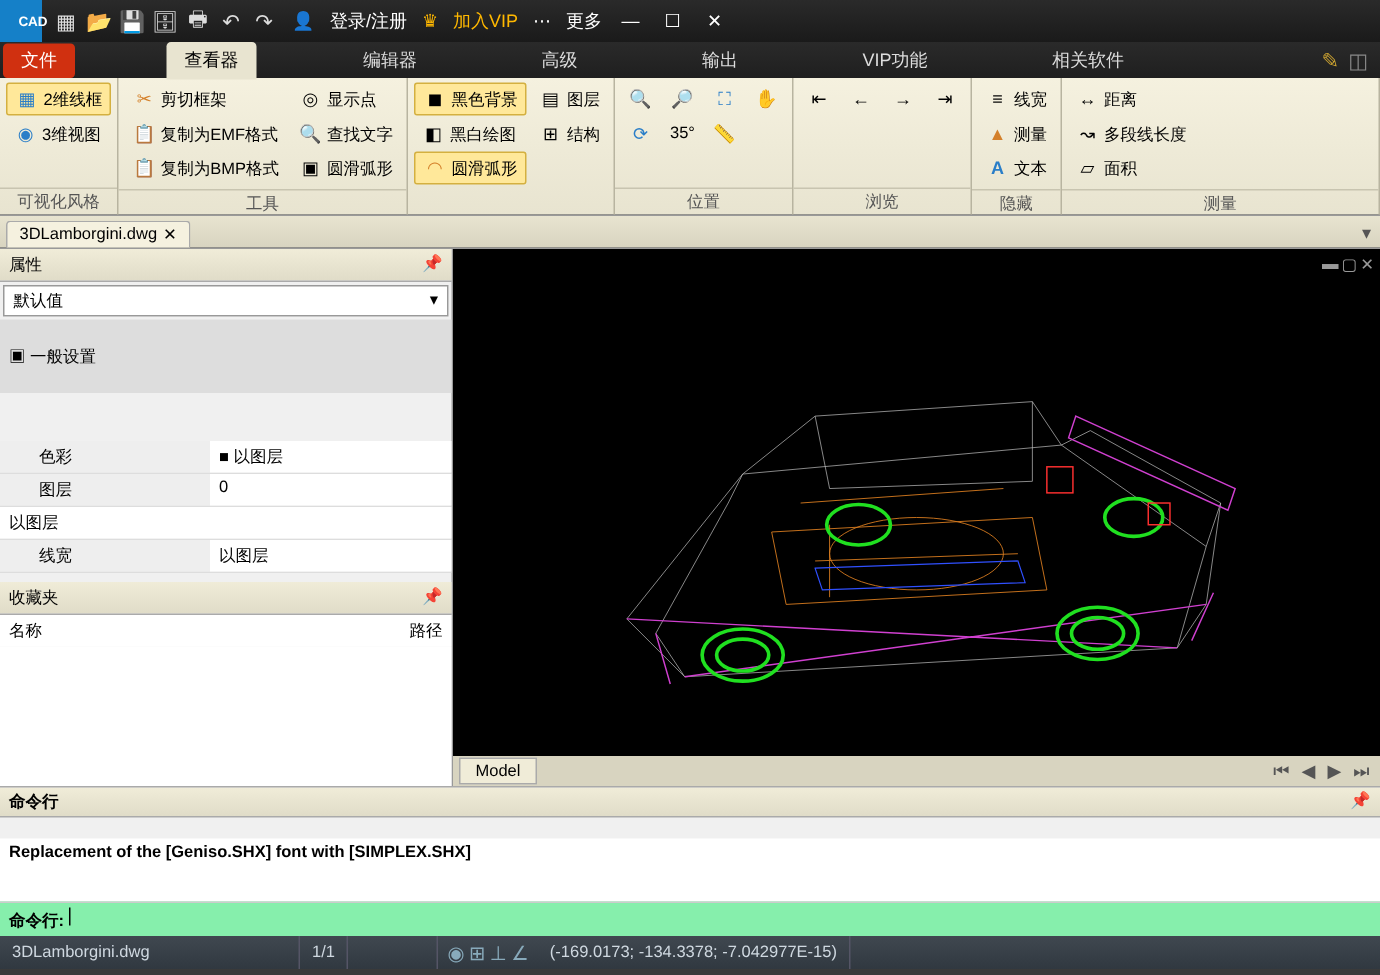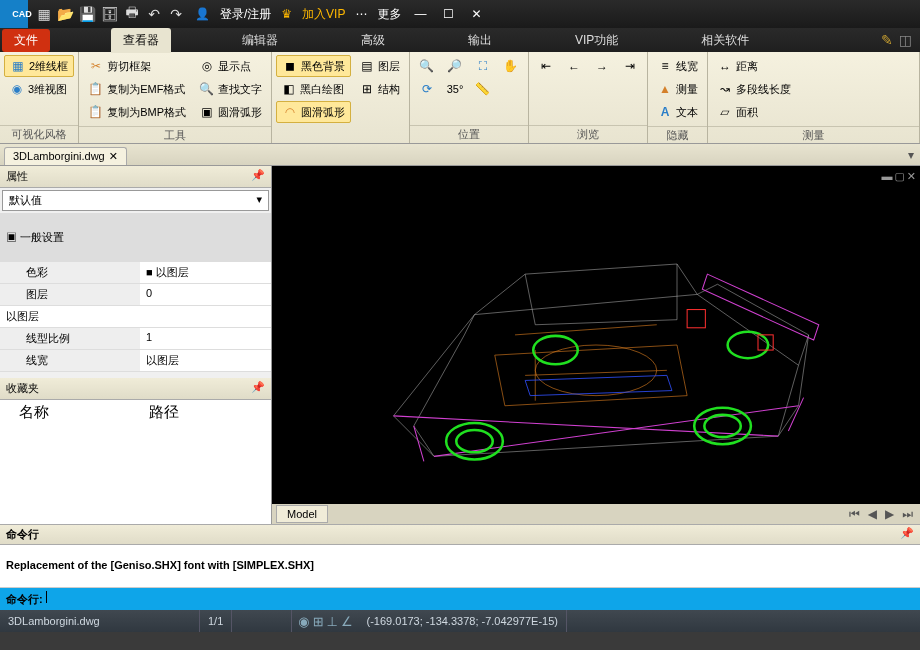--- a/index.html
+++ b/index.html
@@ -25,42 +25,42 @@
 .rbody { flex:1; display:flex; padding:3px 4px; gap:3px; }
 .rlabel { text-align:center; font-size:11px; color:#555; padding:1px 0; border-top:1px solid #c8c4b0; }
 .rbtn { display:flex; align-items:center; gap:3px; padding:2px 5px; cursor:pointer; font-size:11px; white-space:nowrap; border-radius:2px; height:22px; }
 .rbtn.hl { background:#ffe89a; border:1px solid #d4b040; }
 .rcol { display:flex; flex-direction:column; gap:1px; }
 .ricon { width:16px; height:16px; display:inline-flex; align-items:center; justify-content:center; font-size:12px; }
 .workspace { height:380px; display:flex; flex-direction:column; }
 .file-tabs { height:22px; background:linear-gradient(#e8e4d0,#d8d4c0); display:flex; align-items:center; border-bottom:1px solid #999; }
 .file-tab { background:#f5f1df; padding:2px 8px; margin:2px 0 0 4px; border:1px solid #aaa; border-bottom:none; border-radius:3px 3px 0 0; font-size:11px; display:flex; align-items:center; gap:4px; }
 .ws-body { flex:1; display:flex; }
-.left-panel { width:272px; background:#f0f0f0; display:flex; flex-direction:column; border-right:1px solid #999; }
+.left-panel { width:302px; background:#f0f0f0; display:flex; flex-direction:column; border-right:1px solid #999; }
 .panel-hdr { background:linear-gradient(#f0ecd8,#e0dcc8); padding:3px 6px; font-size:11px; border-bottom:1px solid #aaa; display:flex; justify-content:space-between; }
 .panel-hdr .pin { cursor:pointer; }
 .combo { background:#fff; border:1px solid #999; padding:2px 6px; margin:2px; font-size:11px; display:flex; justify-content:space-between; }
 .prop-sec { background:#ddd; padding:17px 6px; font-size:11px; }
-.prop-table { flex:0 0 auto; }
+.prop-table { flex:0 0 auto;margin-top:32px; }
 .prop-row { display:flex; border-bottom:1px solid #ddd; font-size:11px; }
 .prop-row .k { width:140px; padding:3px 8px 3px 26px; background:#eee; }
 .prop-row .v { flex:1; padding:3px 6px; background:#fff; }
-.fav-cols { display:flex; padding:3px 19px; font-size:15px; background:#fff; }
+.fav-cols { display:flex; padding:3px 6px; font-size:11px; background:#fff;justify-content:space-between; }
 .fav-cols span:first-child { width:130px; }
 .viewport { flex:1; background:#000; position:relative; }
 .vp-icons { position:absolute; top:4px; right:4px; display:flex; gap:2px; }
 .vp-icons span { color:#999; cursor:pointer; font-size:11px; }
 .model-tab { position:absolute; bottom:0; left:0; right:0; height:20px; background:#d8d4c0; display:flex; align-items:center;text-align:right; }
 .model-tab-item { background:#f0ecd8; padding:2px 10px; margin-left:4px; border:1px solid #aaa; font-size:11px; }
 .model-tab-nav { margin-left:auto; display:flex; gap:2px; padding-right:4px; }
 .model-tab-nav span { cursor:pointer; padding:0 3px; color:#555; }
 .cmd-section { background:#f0f0f0;font-weight:bold; }
 .cmd-hdr { background:linear-gradient(#f0ecd8,#e0dcc8); padding:2px 6px; font-size:11px; border-top:1px solid #aaa; border-bottom:1px solid #aaa; display:flex; justify-content:space-between; }
-.cmd-body { background:#fff; padding:14px 6px; font-size:11px; height:42px; }
-.cmd-input { background:#0ea5e9; padding:3px 6px; font-size:11px; border-top:1px solid #ccc; }
+.cmd-body { background:#fff; padding:3px 6px; font-size:11px; height:42px;margin-top:14px; }
+.cmd-input { background:#86efac; padding:3px 6px; font-size:11px; border-top:1px solid #ccc; }
 .statusbar { height:22px; background:linear-gradient(#404850,#303840); color:#cfd8e0; display:flex; align-items:center; font-size:11px; }
 .sb-cell { padding:0 8px; border-right:1px solid #556; height:100%; display:flex; align-items:center; }
 .sb-icons { display:flex; gap:3px; padding:0 6px; }
 .sb-icons span { color:#8ab; font-size:13px; }
 .wire { width:100%; height:100%; }
 .ic-blue{color:#2a7ec8} .ic-orange{color:#d4802a} .ic-green{color:#3a9a3a} .ic-red{color:#c03030}
 </style>
 </head>
 <body>
 
@@ -299,24 +299,20 @@
             <div class="v">■ 以图层</div>
           </div>
           <div class="prop-row">
             <div class="k">图层</div>
             <div class="v">0</div>
           </div>
           <div class="prop-row">
             <div class="v">以图层</div>
           </div>
           <div class="prop-row">
-            <div class="k">线型比例</div>
-            <div class="v">1</div>
-          </div>
-          <div class="prop-row">
             <div class="k">线宽</div>
             <div class="v">以图层</div>
           </div>
         </div>
       <div class="panel-hdr" style="margin-top:6px">
           <span>收藏夹</span>
           <span class="pin">📌</span>
         </div>
       <div class="fav-cols">
         <span>名称</span>

